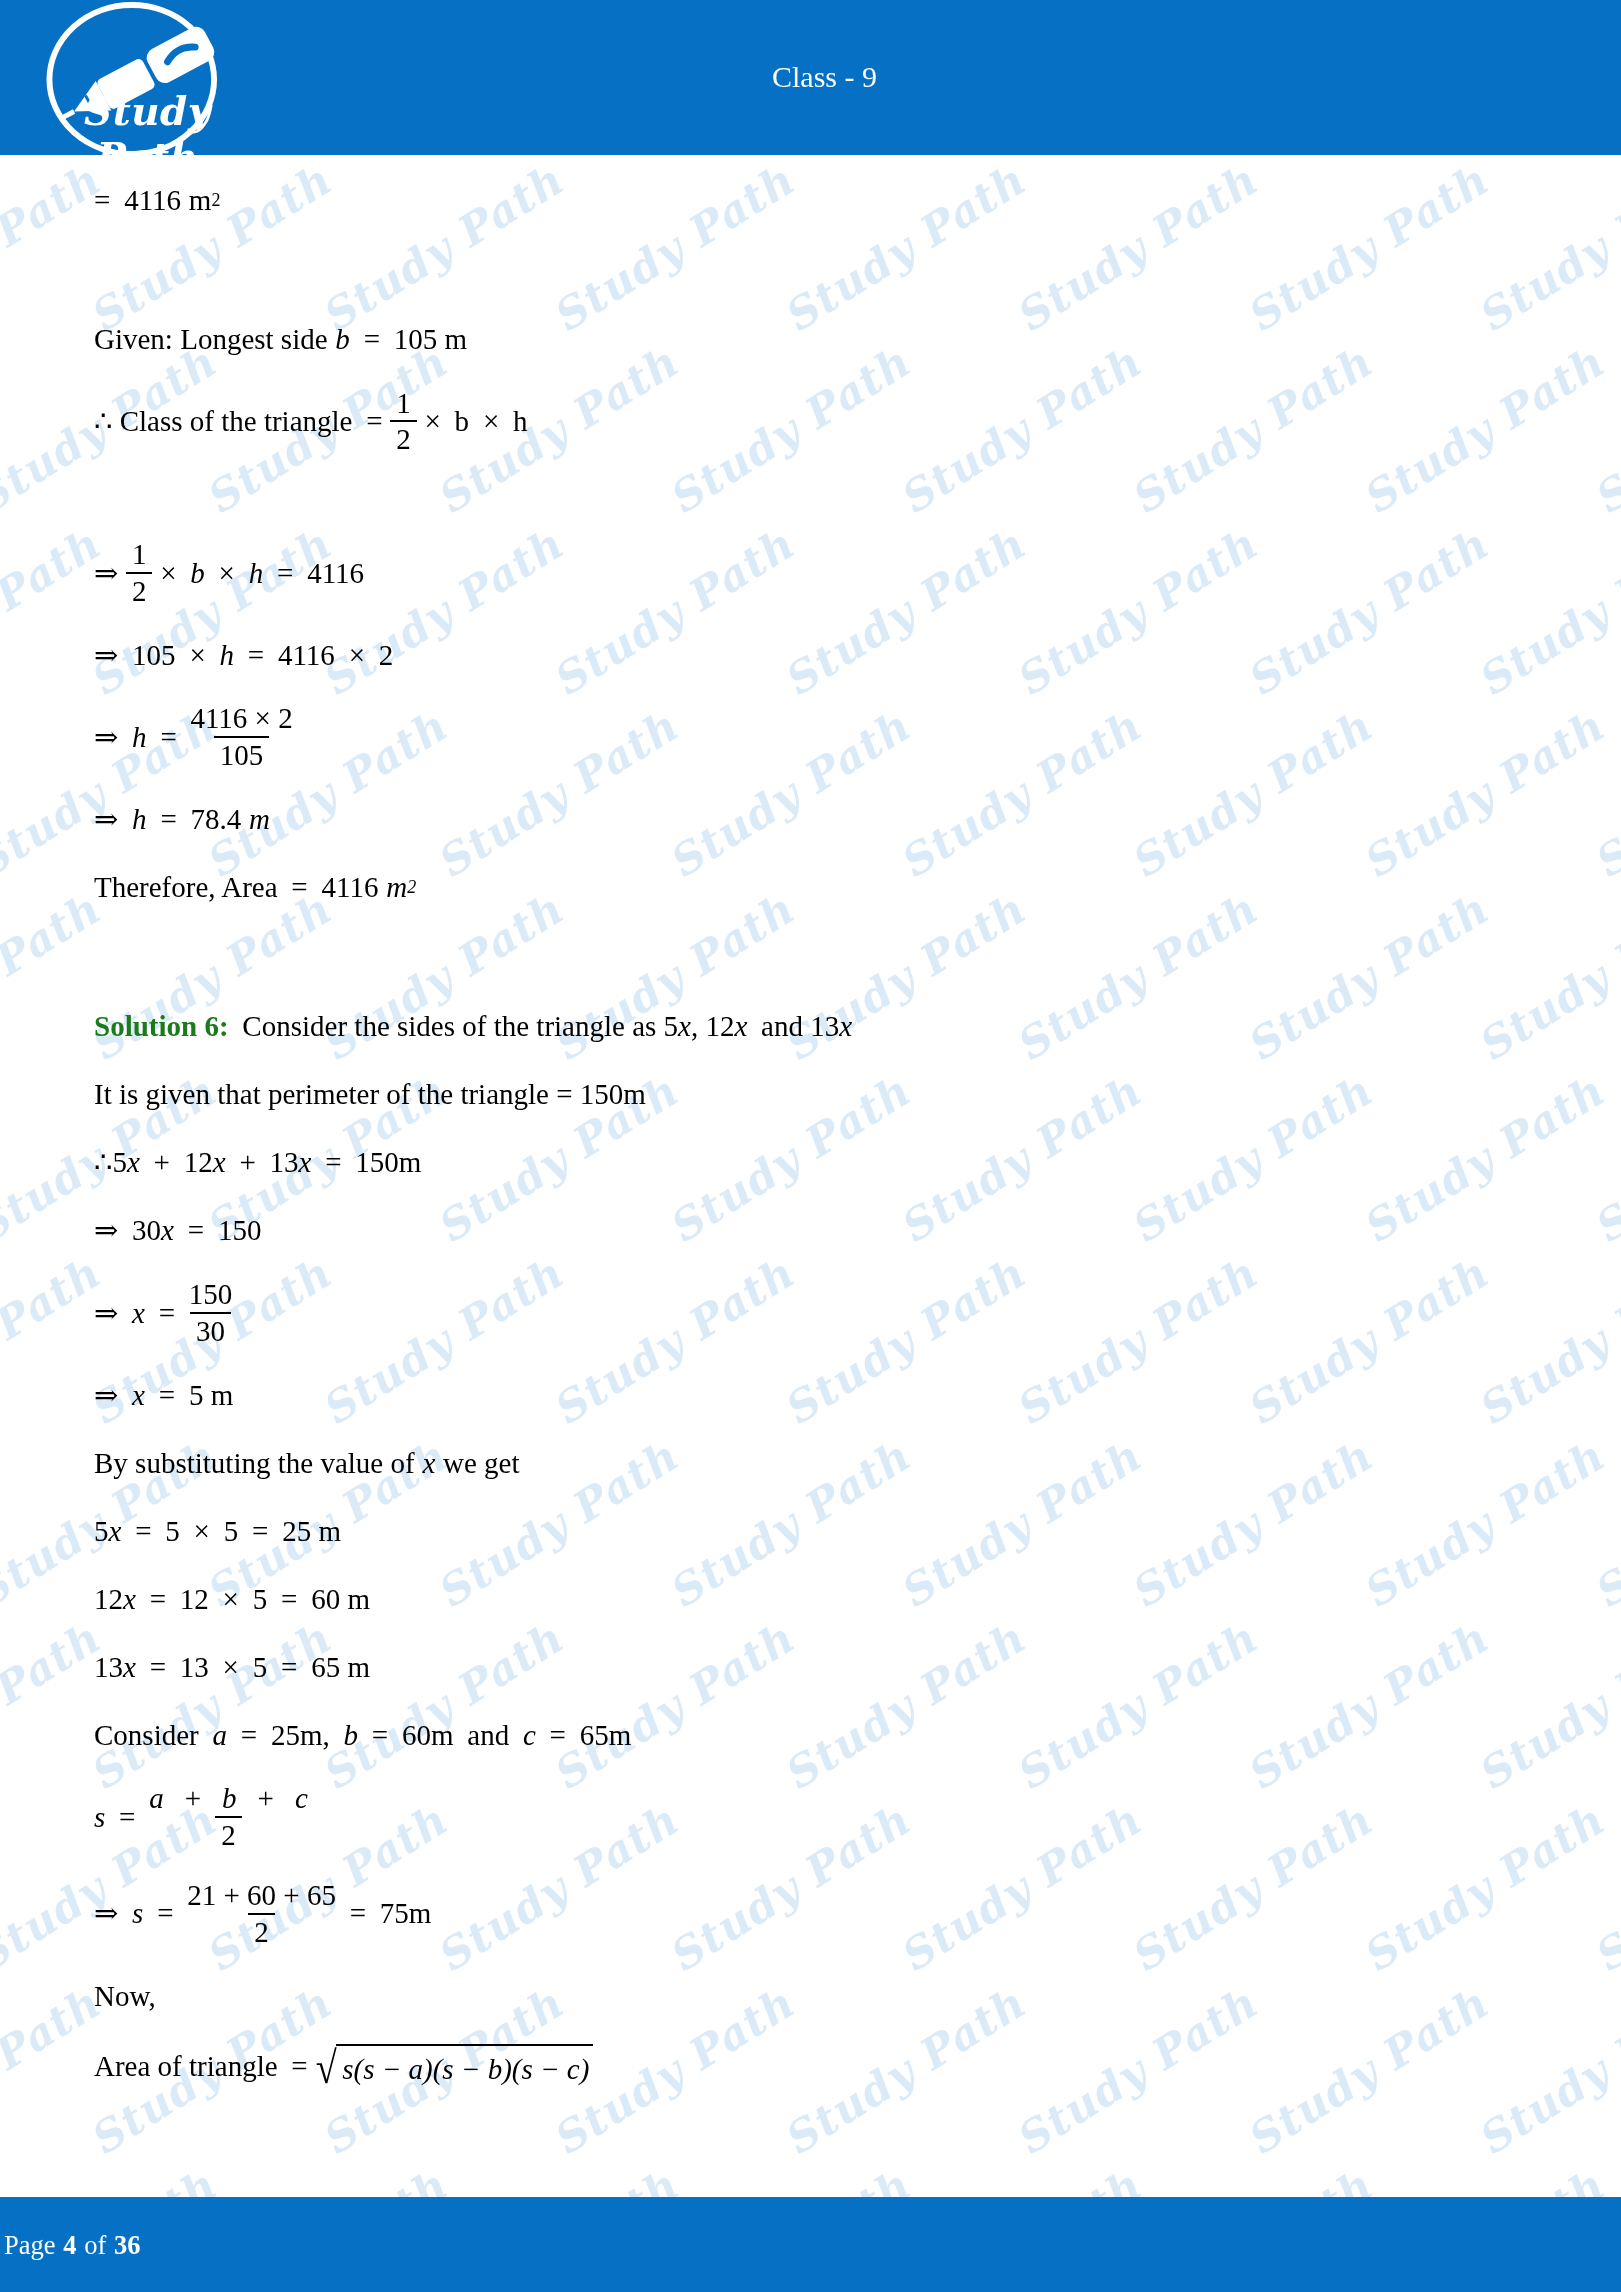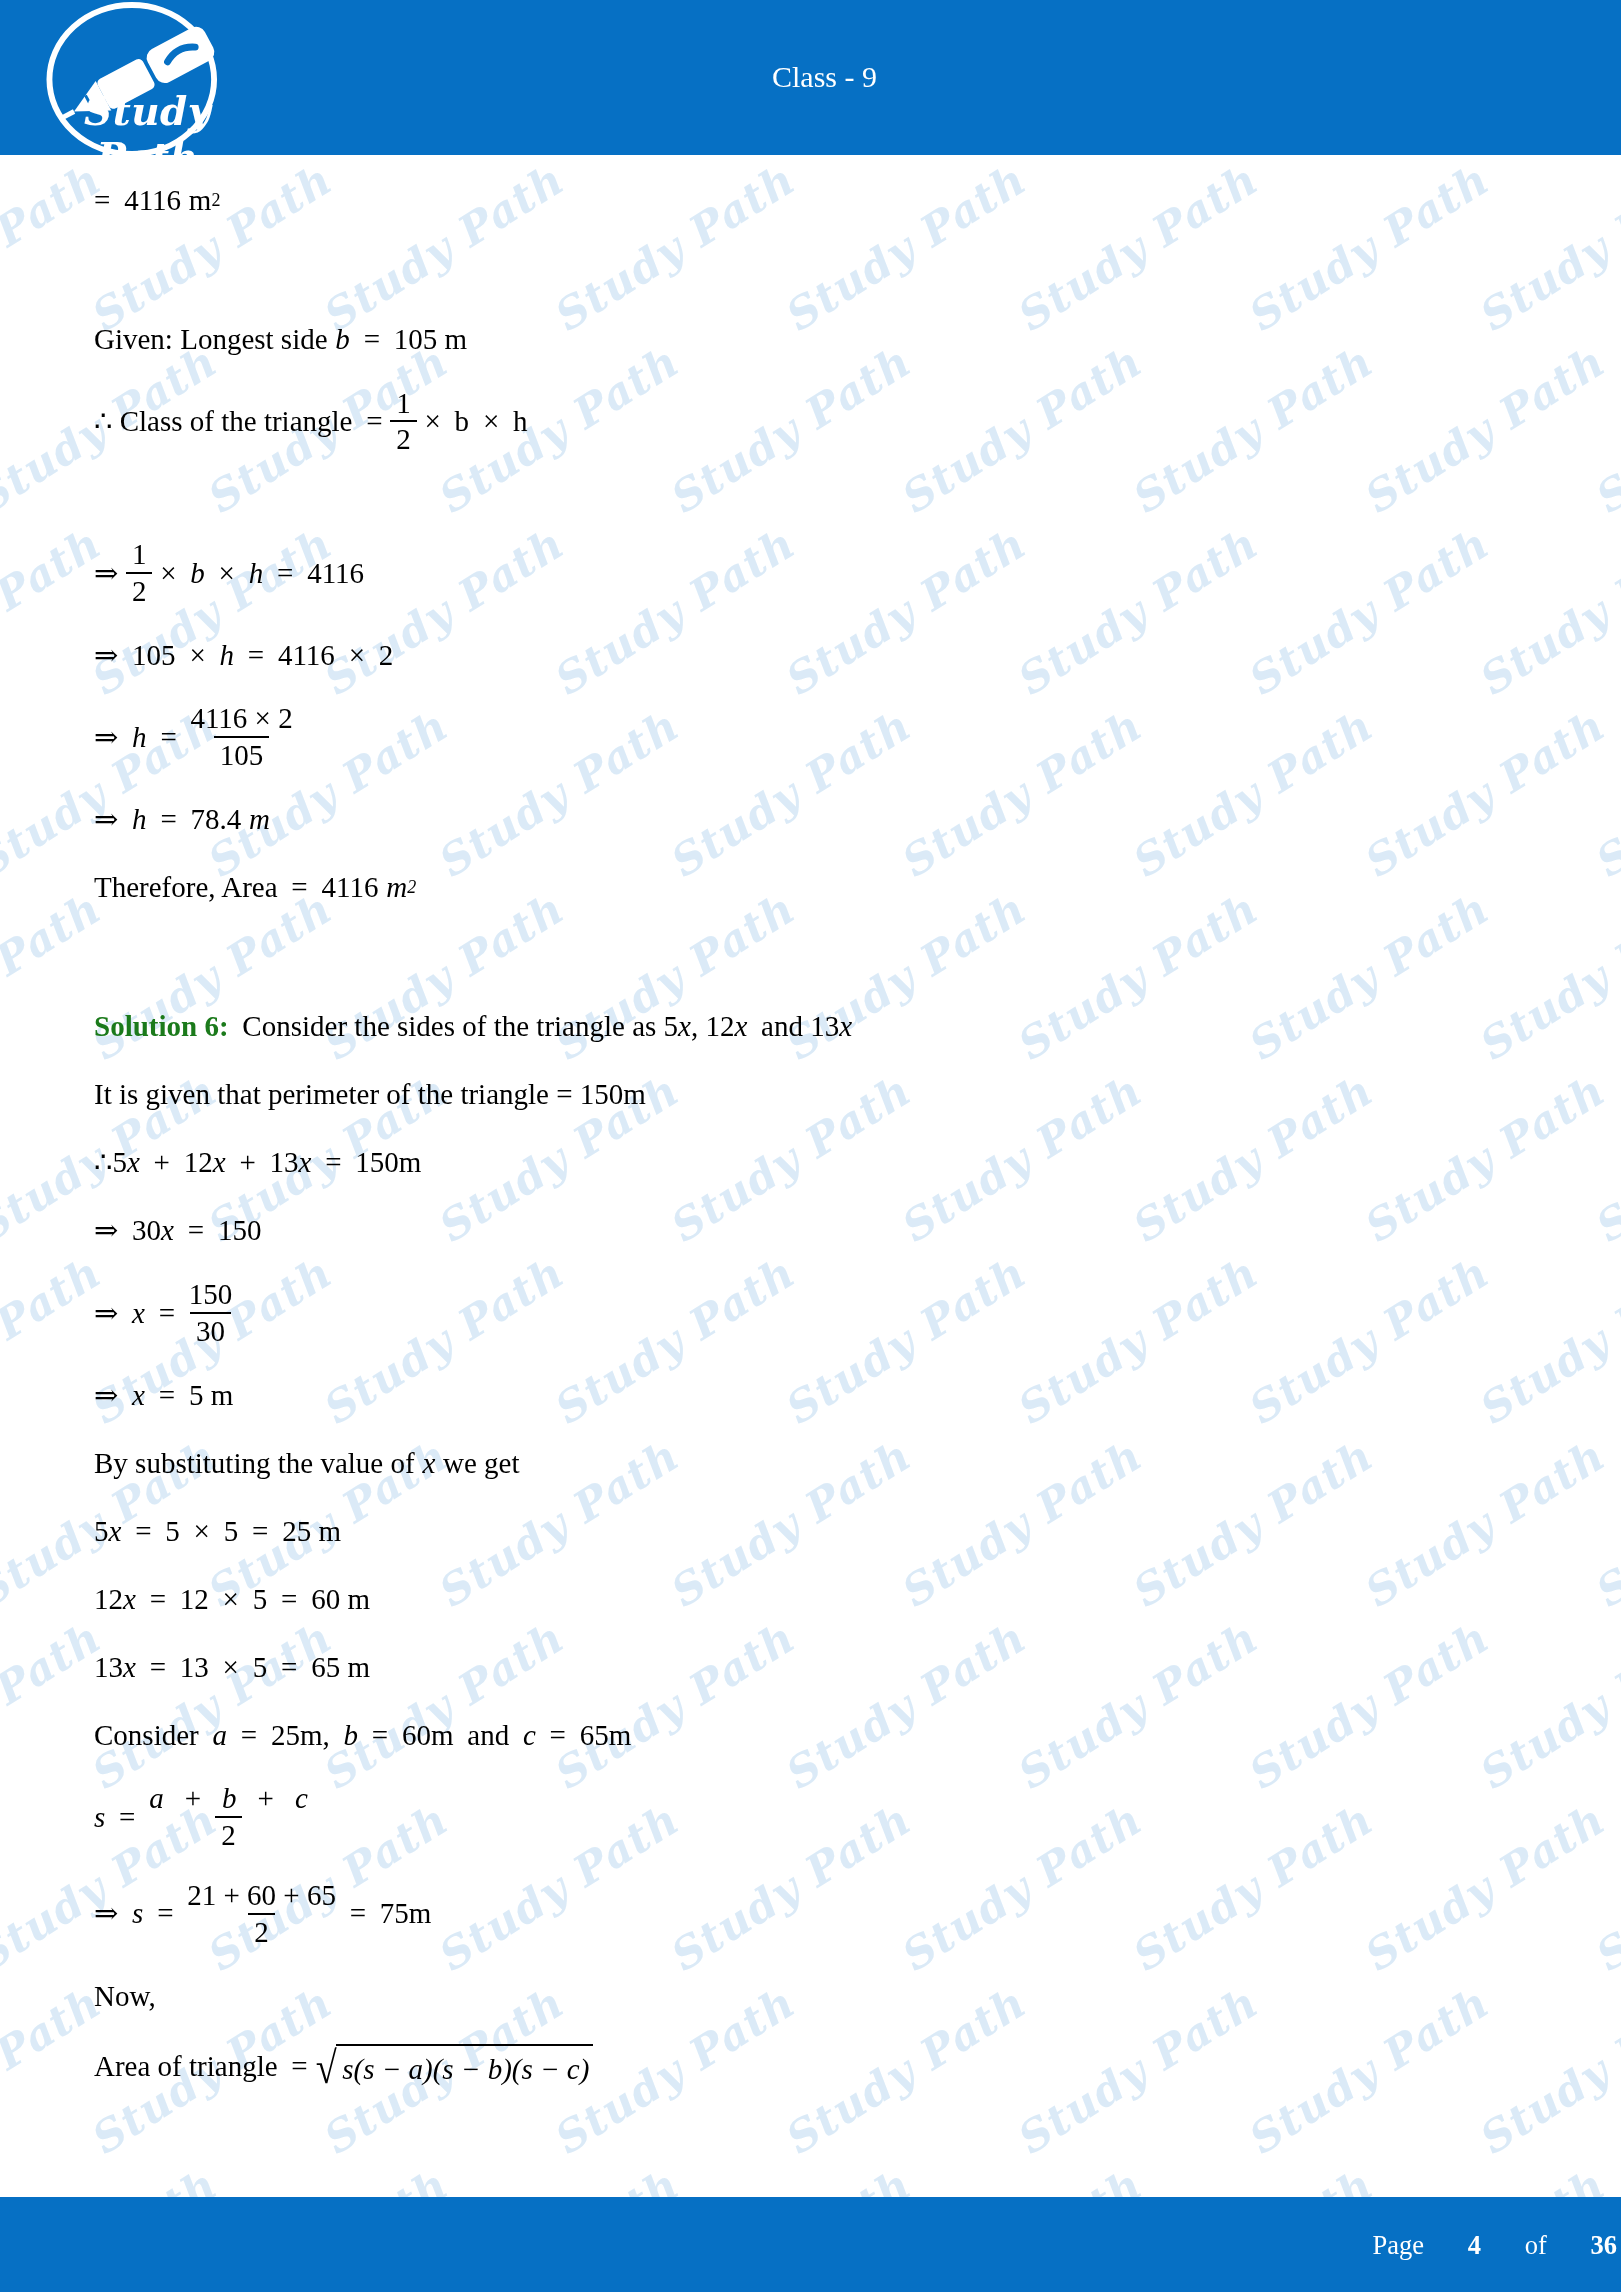--- a/index.html
+++ b/index.html
@@ -160,24 +160,23 @@
     position: absolute;
     z-index: 3;
     left: 0;
     right: 0;
     bottom: 0;
     height: 96px;
     background: #0670c4;
     color: #ffffff;
     display: flex;
     align-items: center;
-    justify-content: flex-end;
+    justify-content: flex-start;
     font-family: "Liberation Serif", "DejaVu Serif", serif;
     font-size: 26.5px;
-    gap: 36px;
   }
   .footer b { font-weight: bold; }
   .footer .seg { padding: 0 3.9px; }
 </style>
 </head>
 <body>
 
 <div class="page">
 
   <div class="watermark-layer" id="wm-layer">

